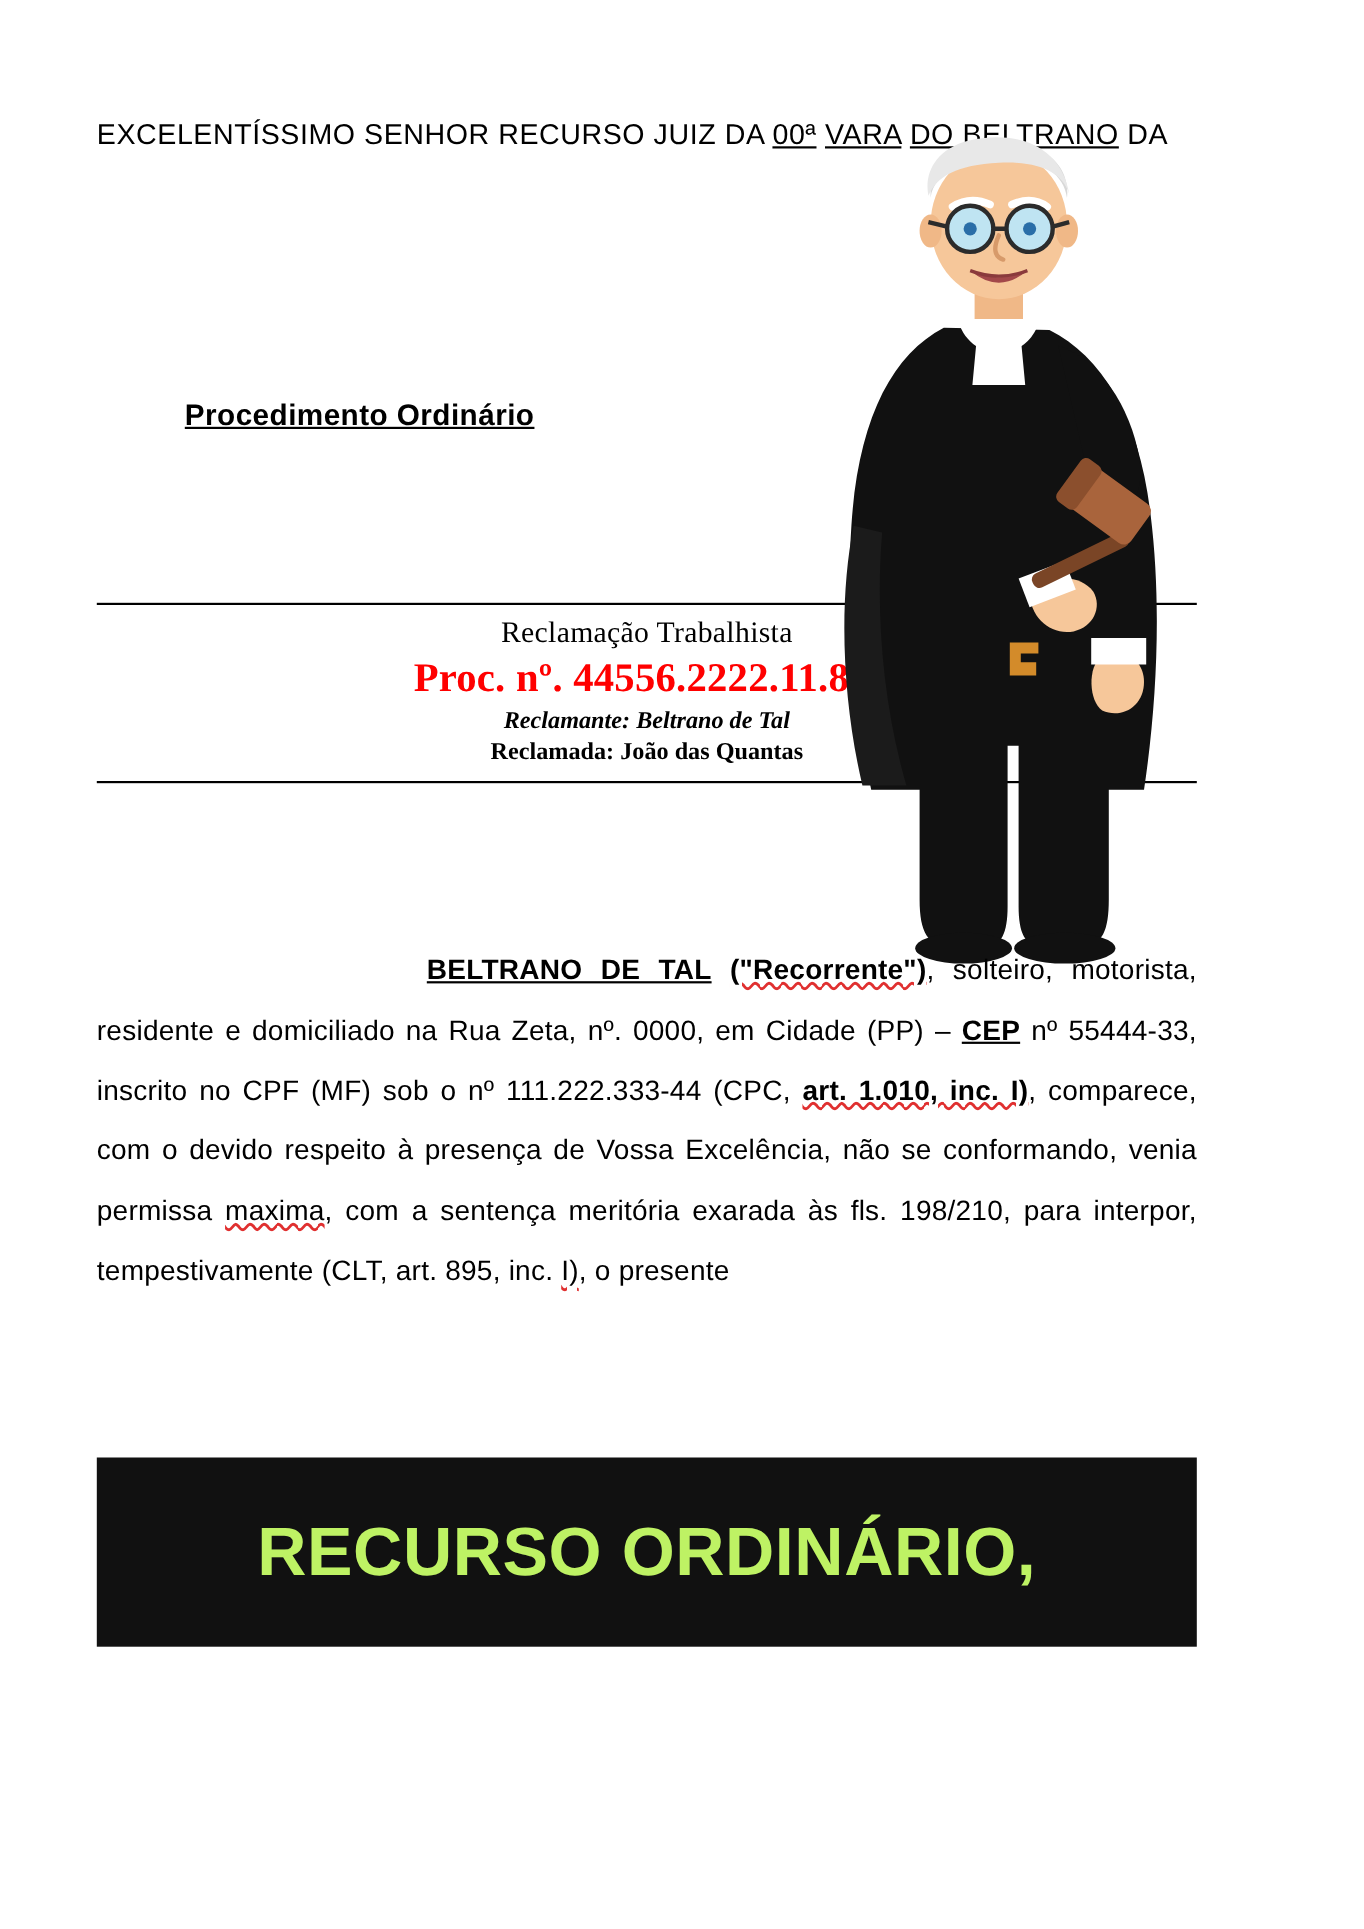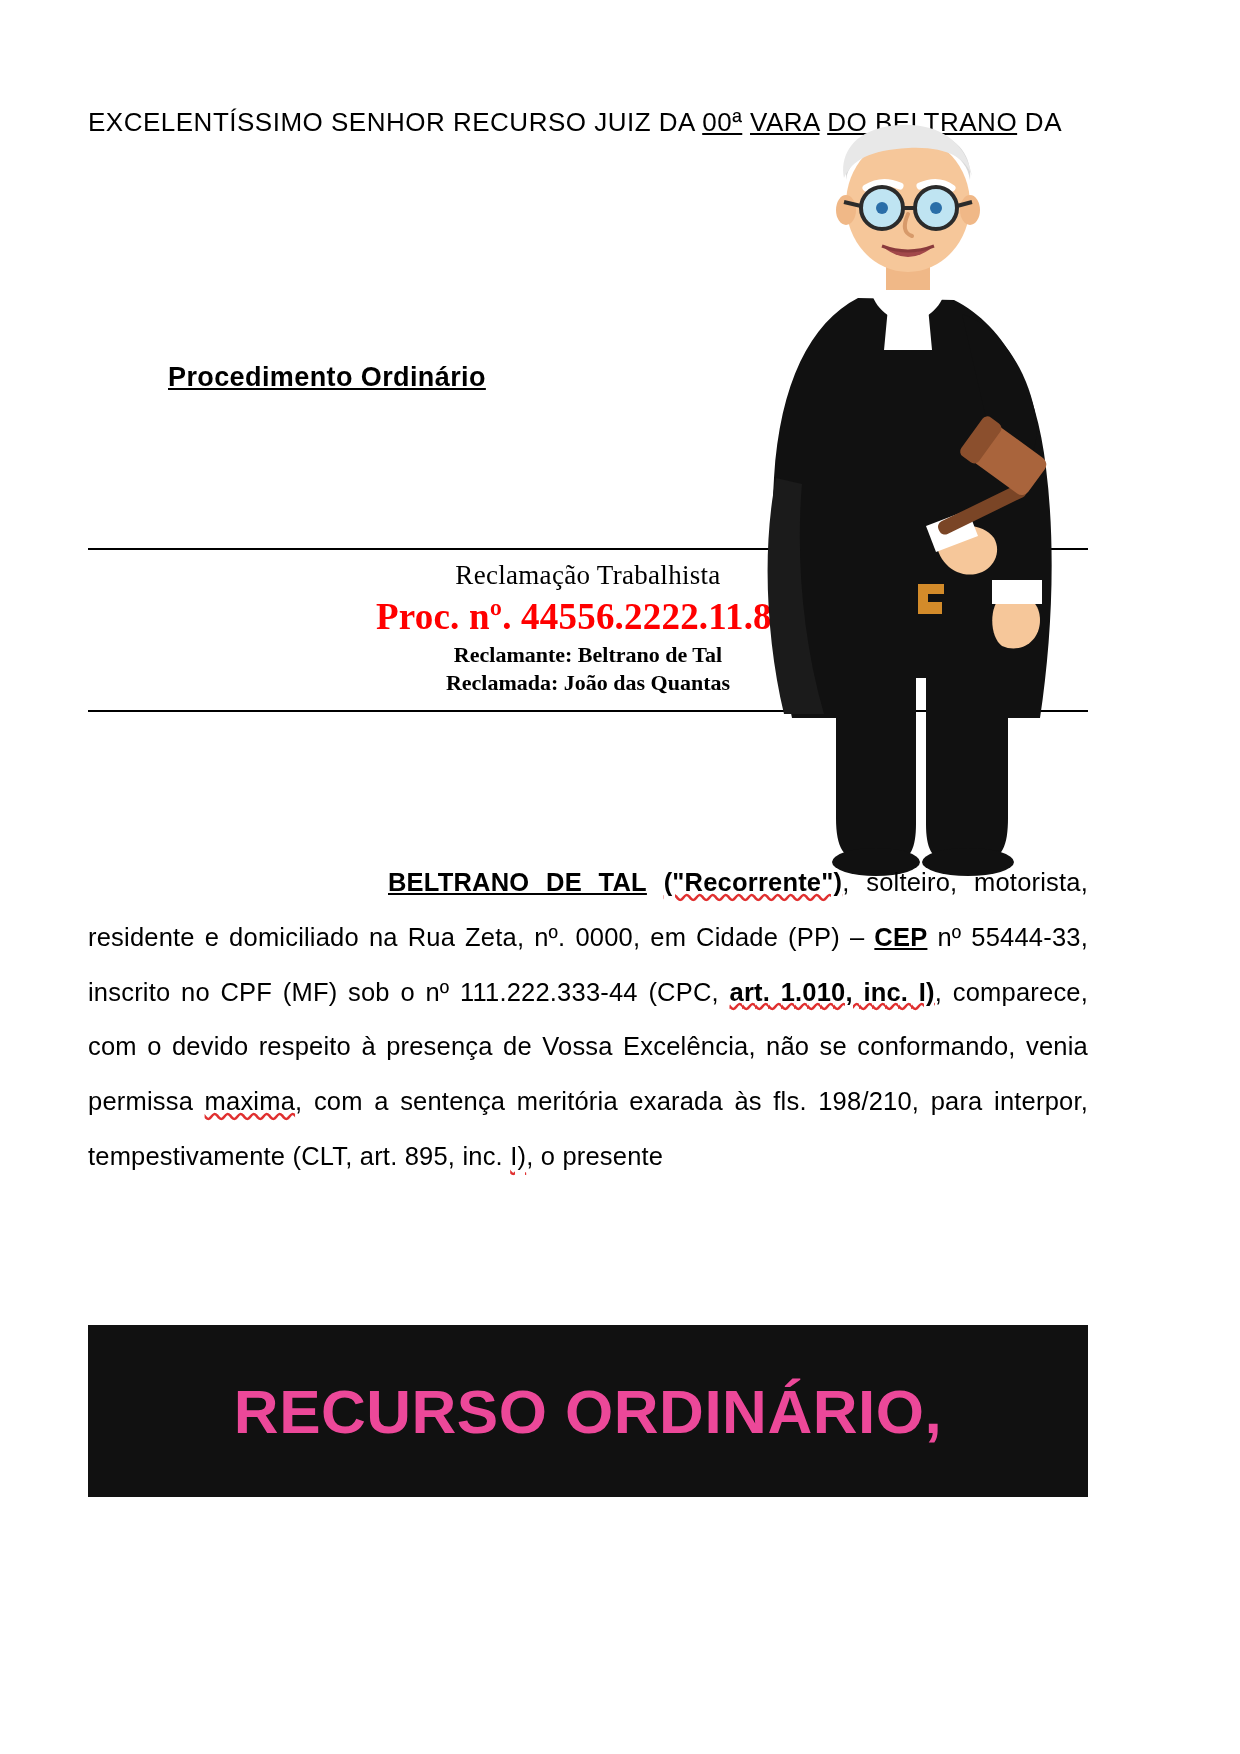--- a/index.html
+++ b/index.html
@@ -63,20 +63,21 @@
     text-align: center;
   }
   .case-proc {
     color: #ff0000;
     font-weight: bold;
     font-size: 37px;
     letter-spacing: 0.2px;
     margin: 2px 0 4px 0;
   }
   .case-party-italic {
+    font-style: italic;
     font-weight: bold;
     font-size: 22px;
     margin: 2px 0;
   }
   .case-party {
     font-weight: bold;
     font-size: 22px;
     margin: 2px 0;
     text-align: center;
   }
@@ -102,21 +103,21 @@
   }
 
   
   .banner {
     position: absolute;
     left: 88px;
     top: 1325px;
     width: 1000px;
     height: 172px;
     background: #111111;
-    color: #ec4899;
+    color: #bef264;
     display: flex;
     align-items: center;
     justify-content: center;
     font-size: 62px;
     font-weight: bold;
     letter-spacing: 0.5px;
   }
 
   
   .judge {

